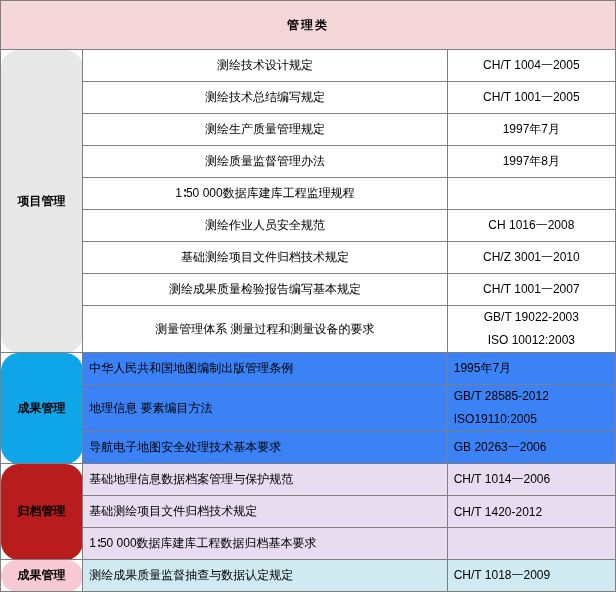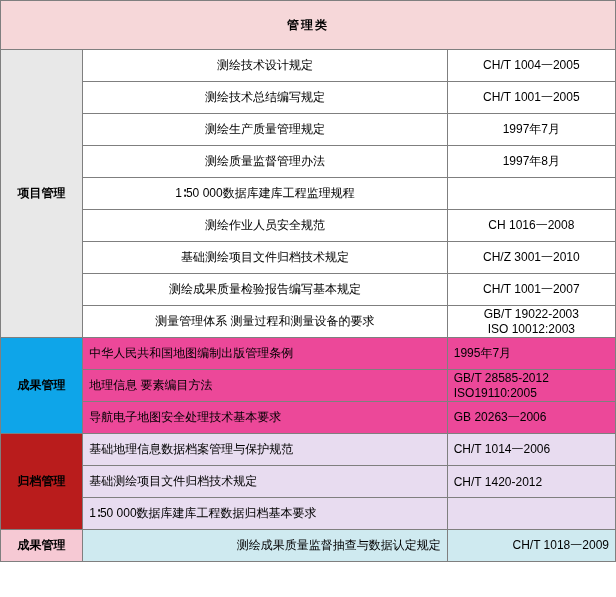--- a/index.html
+++ b/index.html
@@ -38,46 +38,47 @@
     font-weight: bold;
     background: #f6d7d9;
     color: #000;
     letter-spacing: 2px;
   }
   .cat-cell {
     text-align: center;
     font-weight: bold;
     font-size: 14px;
     width: 82px;
+    border-radius: 18px;
   }
   .name-cell {
     width: 360px;
     font-size: 13px;
   }
   .code-cell {
     width: 170px;
     font-size: 13px;
   }
   .row-h {
     height: 32px;
   }
   .two-line {
-    line-height: 15px;
+    line-height: 23px;
     white-space: normal;
     font-size: 12.5px;
     margin-top: 36px;
   }
   .cat-g0 { background: #e8e8e8; }
   .cat-g1 { background: #0ea5e9; }
   .cat-g2 { background: #b91c1c; }
   .cat-g3 { background: #f6c9d4; }
   .cell-g0 { background: #ffffff; text-align: center; }
-  .cell-g1 { background: #ec4899; }
+  .cell-g1 { background: #3b82f6; }
   .cell-g2 { background: #e8dcf0; }
-  .cell-g3 { background: #cfeaf0; text-align: right; }
+  .cell-g3 { background: #cfeaf0; }
 </style>
 </head>
 <body>
 
 <div class="sheet">
   <table class="grid">
     <colgroup>
       <col style="width:82px">
       <col style="width:364px">
       <col style="width:168px">

